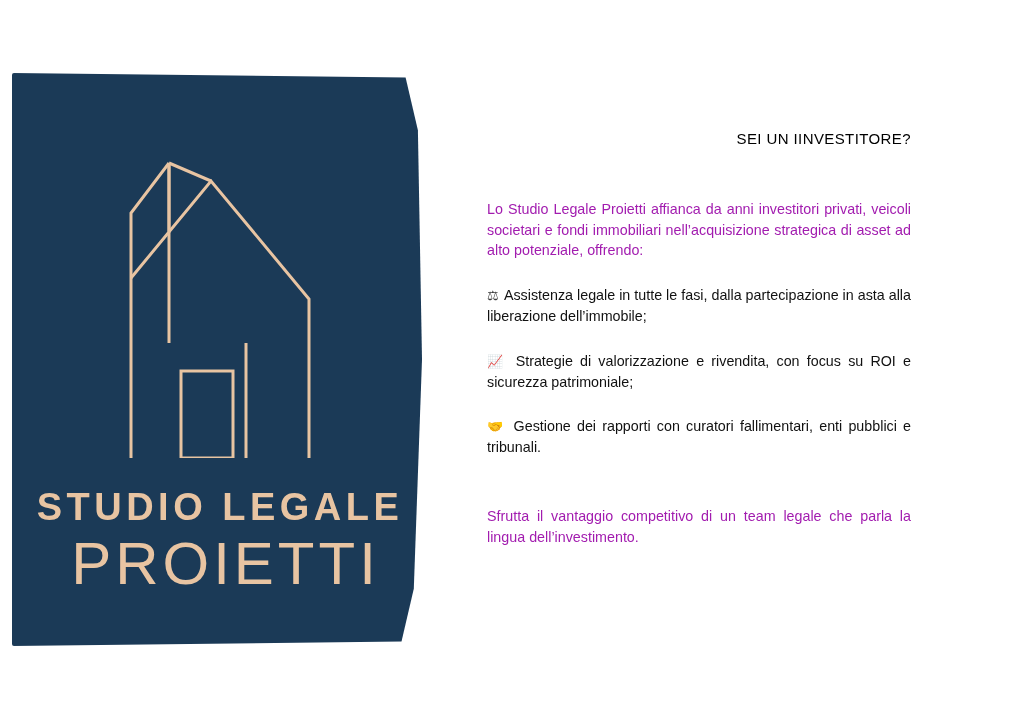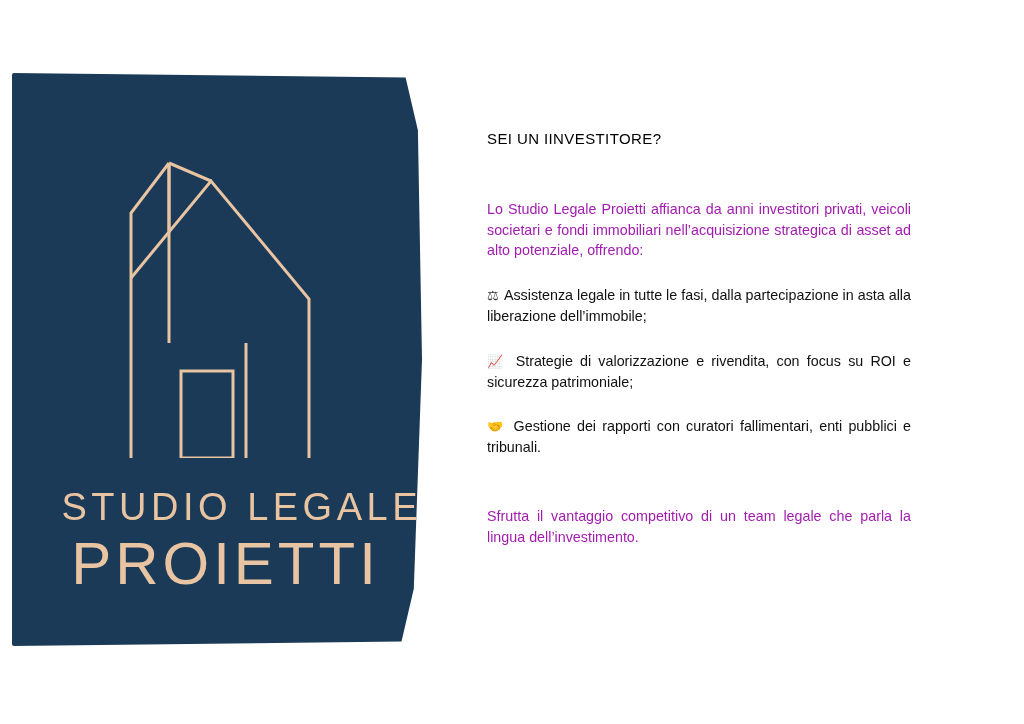--- a/index.html
+++ b/index.html
@@ -45,23 +45,22 @@
     right: 0;
     top: 415px;
     text-align: center;
     color: #e8c4a2;
     line-height: 1.02;
   }
   .logo-line1 {
     display: block;
     font-size: 38px;
     letter-spacing: 4.5px;
-    font-weight: 400;
+    font-weight: 700;
     padding-left: 6px;
-    text-align: right;
   }
   .logo-line2 {
     display: block;
     font-size: 60px;
     letter-spacing: 4px;
     font-weight: 400;
     margin-top: 6px;
     padding-left: 17px;
   }
 
@@ -70,21 +69,21 @@
     position: absolute;
     left: 487px;
     top: 130px;
     width: 424px;
     color: #111111;
   }
 
   .heading {
     font-size: 15px;
     letter-spacing: 0.4px;
-    text-align: left;
+    text-align: right;
     margin: 0 0 52px 0;
     font-weight: 400;
     color: #000;
   }
 
   .para {
     font-size: 14.3px;
     line-height: 1.45;
     text-align: justify;
     margin: 0 0 24px 0;

